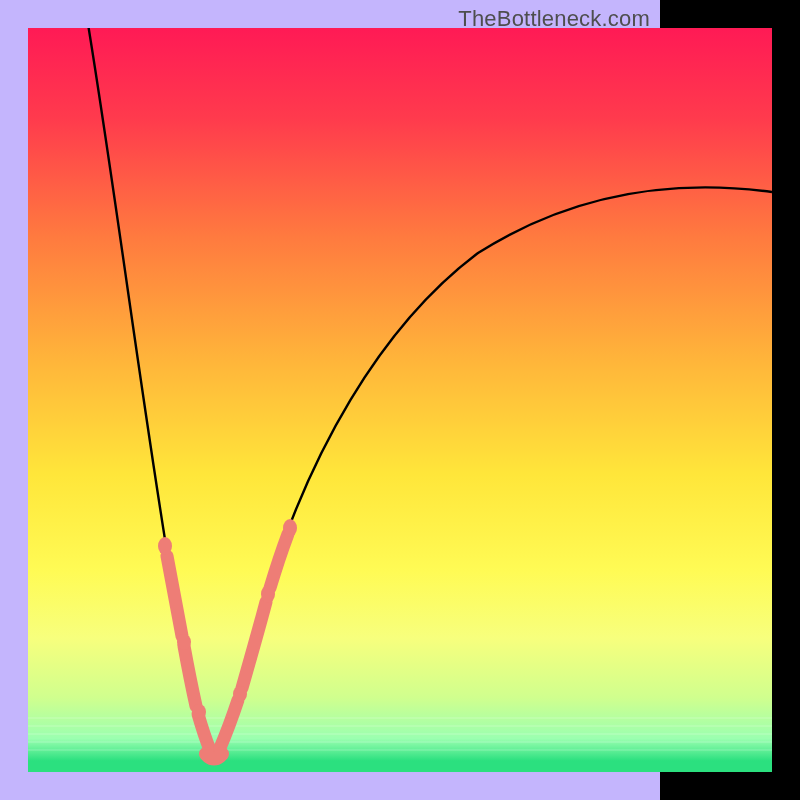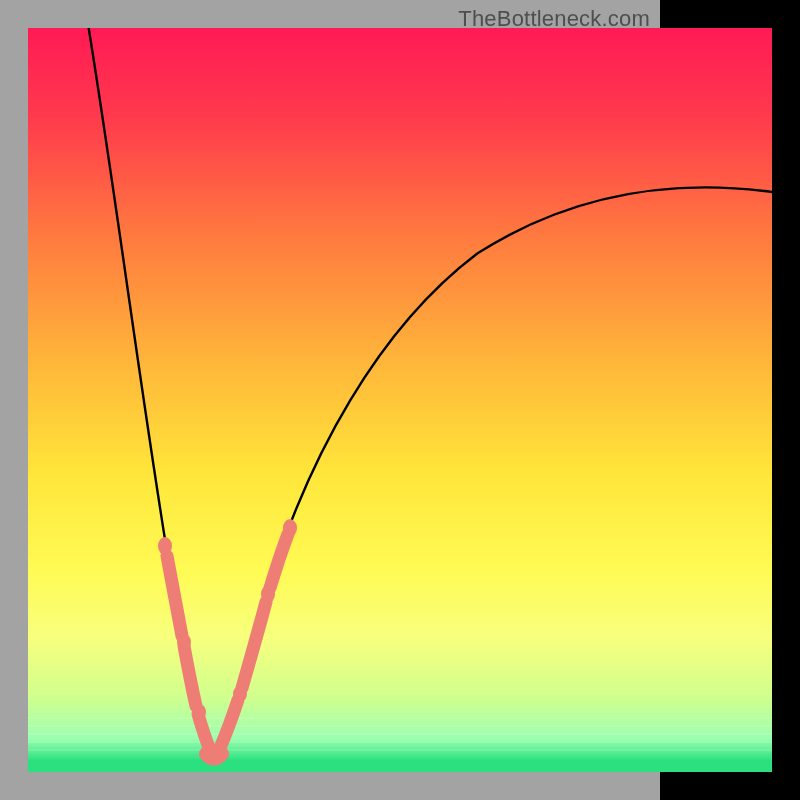--- a/index.html
+++ b/index.html
@@ -10,21 +10,21 @@
     overflow: hidden;
     background: #000;
     font-family: Arial, Helvetica, sans-serif;
   }
   .frame {
     position: absolute;
     left: 0;
     top: 0;
     width: 660px;
     height: 800px;
-    background: #a3a3a3;
+    background: #c4b5fd;
   }
   .plot {
     position: absolute;
     left: 28px;
     top: 28px;
     width: 744px;
     height: 744px;
     overflow: hidden;
   }
   .watermark {

